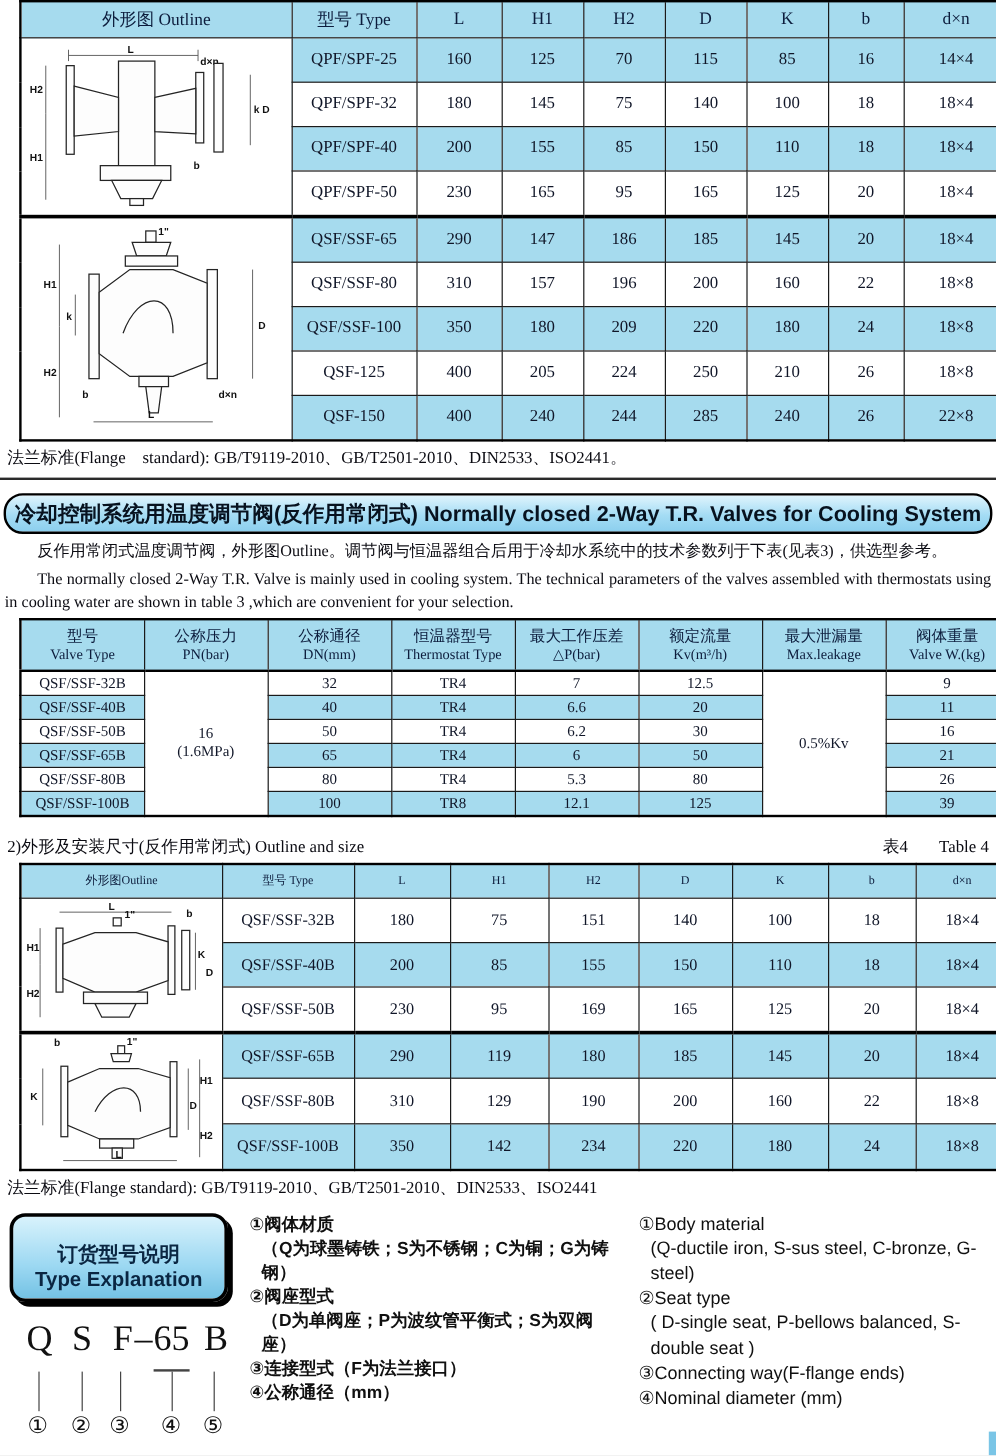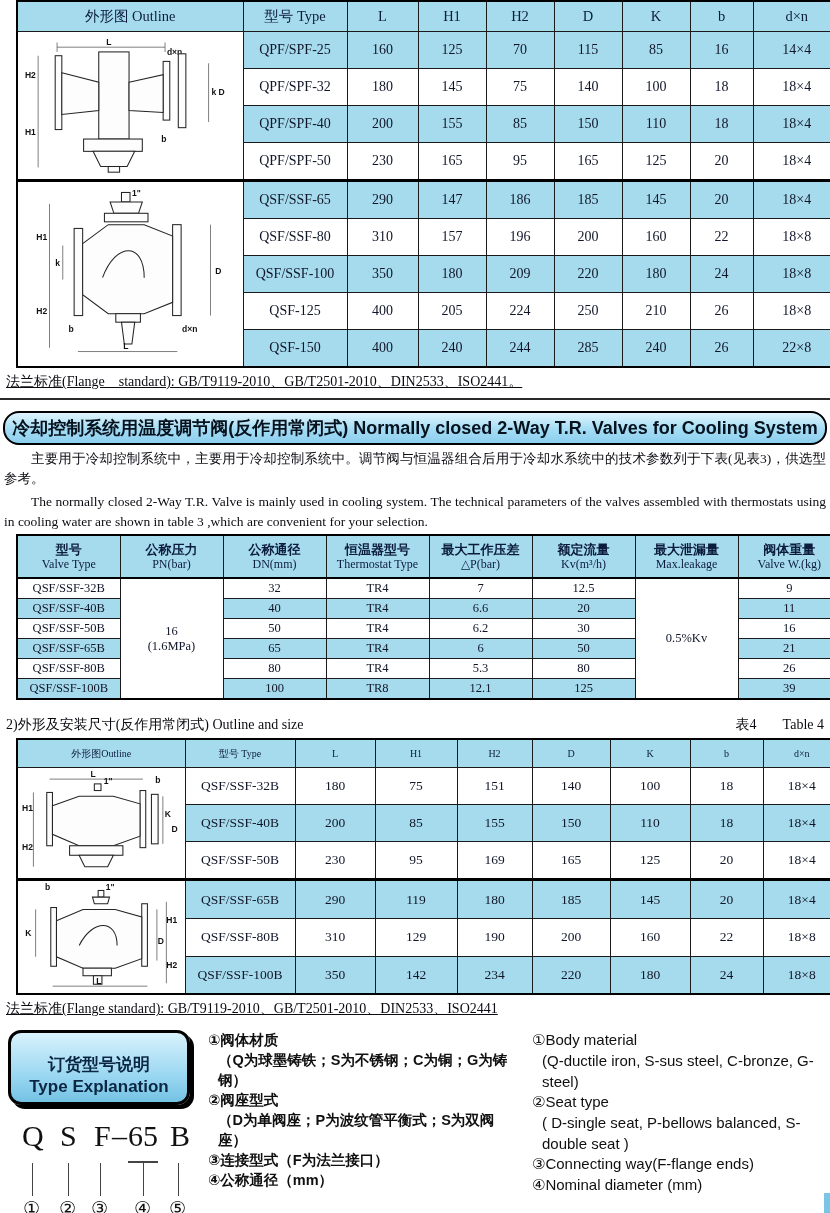--- a/index.html
+++ b/index.html
@@ -13,27 +13,27 @@
   .blue{background:#a6dbee;}
   .outline-cell{background:#ffffff !important;}
   tr.sep td{border-top:3px solid #000;}
   
   .t-top{margin-top:8px;}
   .t-top td{font-size:14px;height:36px;color:#101628;}
   .t-top tr.h td{height:29px;font-size:14.5px;color:#0c1c3c;}
   
   .t3 td{font-size:12.5px;height:19px;color:#101628;}
   .t3 tr.h td{height:41px;line-height:1.2;color:#0c1c3c;border-bottom:2px solid #000;}
-  .t3 .hcn{font-size:13px;font-weight:bold;}
+  .t3 .hcn{font-size:13px;}
   .t3 .hen{font-size:12px;}
   
   .t4 td{font-size:13.5px;height:36px;color:#101628;}
   .t4 tr.h td{height:27px;font-size:10px;color:#0c1c3c;}
   
-  .note{font-size:14px;margin:5px 6px 0;color:#0b0b12;text-decoration:underline;}
+  .note{font-size:14px;margin:5px 6px 0;color:#0b0b12;}
   .rule{height:2px;background:#2a2a2a;margin-top:7px;}
   .banner{margin:11px 3px 0;height:30px;line-height:30px;text-align:center;white-space:nowrap;
           border:2px solid #000;border-radius:16px;
           background:linear-gradient(180deg,#dff4fd 0%,#a4dcf4 55%,#8ccfee 100%);
           font-family:"Liberation Sans","DejaVu Sans",sans-serif;font-weight:bold;
           font-size:18px;color:#07121f;}
   .para{font-size:13.5px;line-height:1.45;margin:4px 4px 0;text-indent:2em;text-align:justify;}
   .secline{display:flex;justify-content:space-between;align-items:flex-end;
            margin:10px 6px 0;font-size:14px;}
   .secline .ref span{margin-left:26px;}
@@ -236,21 +236,21 @@
         </tr>
   </tbody>
     </table>
 
   <div class="note">法兰标准(Flange　standard):  GB/T9119-2010、GB/T2501-2010、DIN2533、ISO2441。</div>
 
   <div class="rule"></div>
 
   <div class="banner">冷却控制系统用温度调节阀(反作用常闭式) Normally closed 2-Way T.R. Valves for Cooling System</div>
 
-  <div class="para">主要用于冷却控制系统中，主要用于冷却控制系统中。调节阀与恒温器组合后用于冷却水系统中的技术参数列于下表(见表3)，供选型参考。</div>
+  <div class="para">反作用常闭式温度调节阀，外形图Outline。调节阀与恒温器组合后用于冷却水系统中的技术参数列于下表(见表3)，供选型参考。</div>
   <div class="para">The normally closed 2-Way T.R. Valve is mainly used in cooling system. The technical parameters of the valves assembled with thermostats using in cooling water are shown in table 3 ,which are convenient for your selection.</div>
 
 
   <table class="t t3" style="margin-top:3px">
     <colgroup>
         <col style="width:103px">
         <col style="width:103px">
         <col style="width:103px">
         <col style="width:103px">
         <col style="width:103px">

